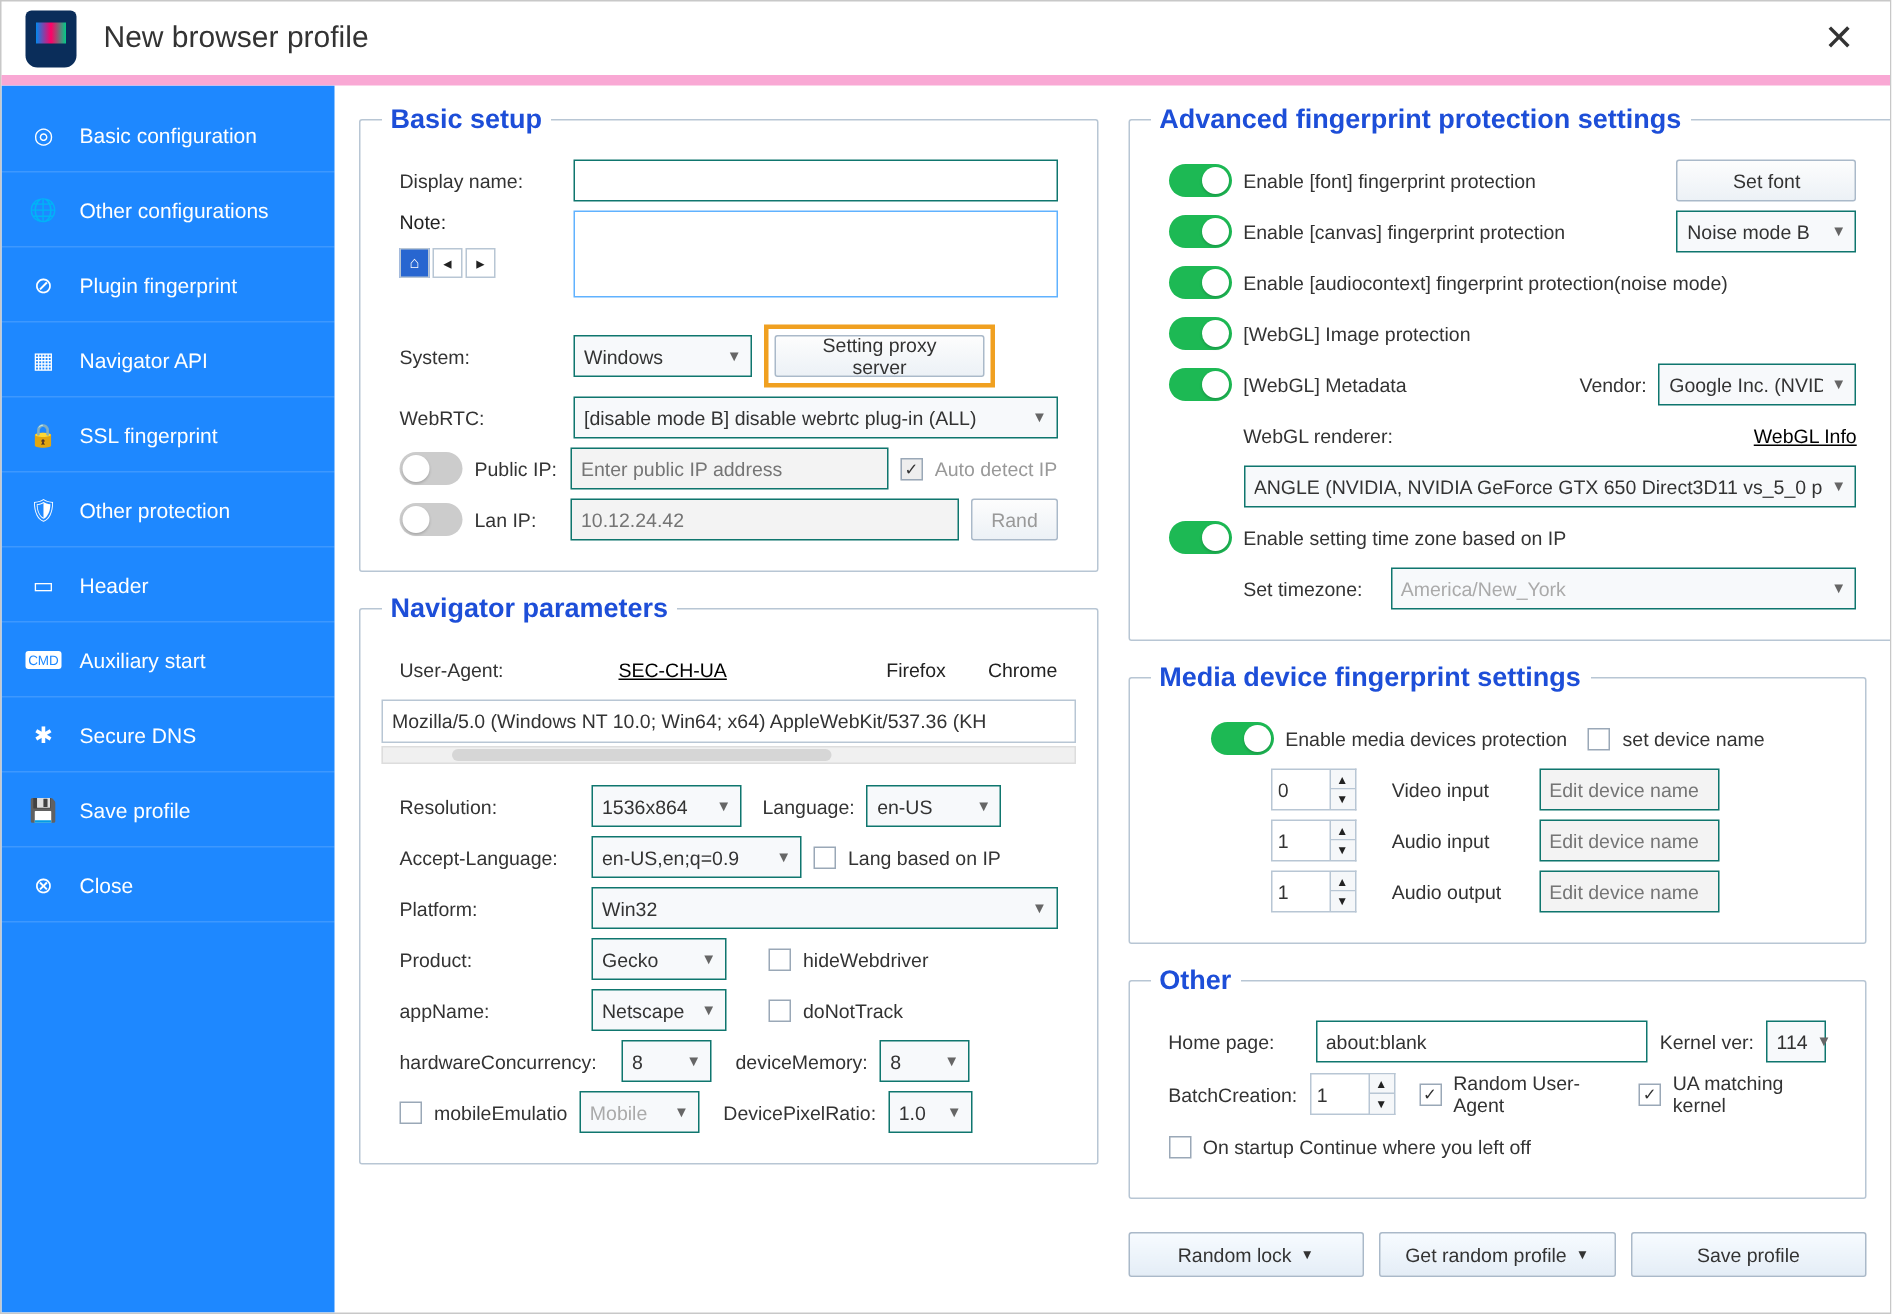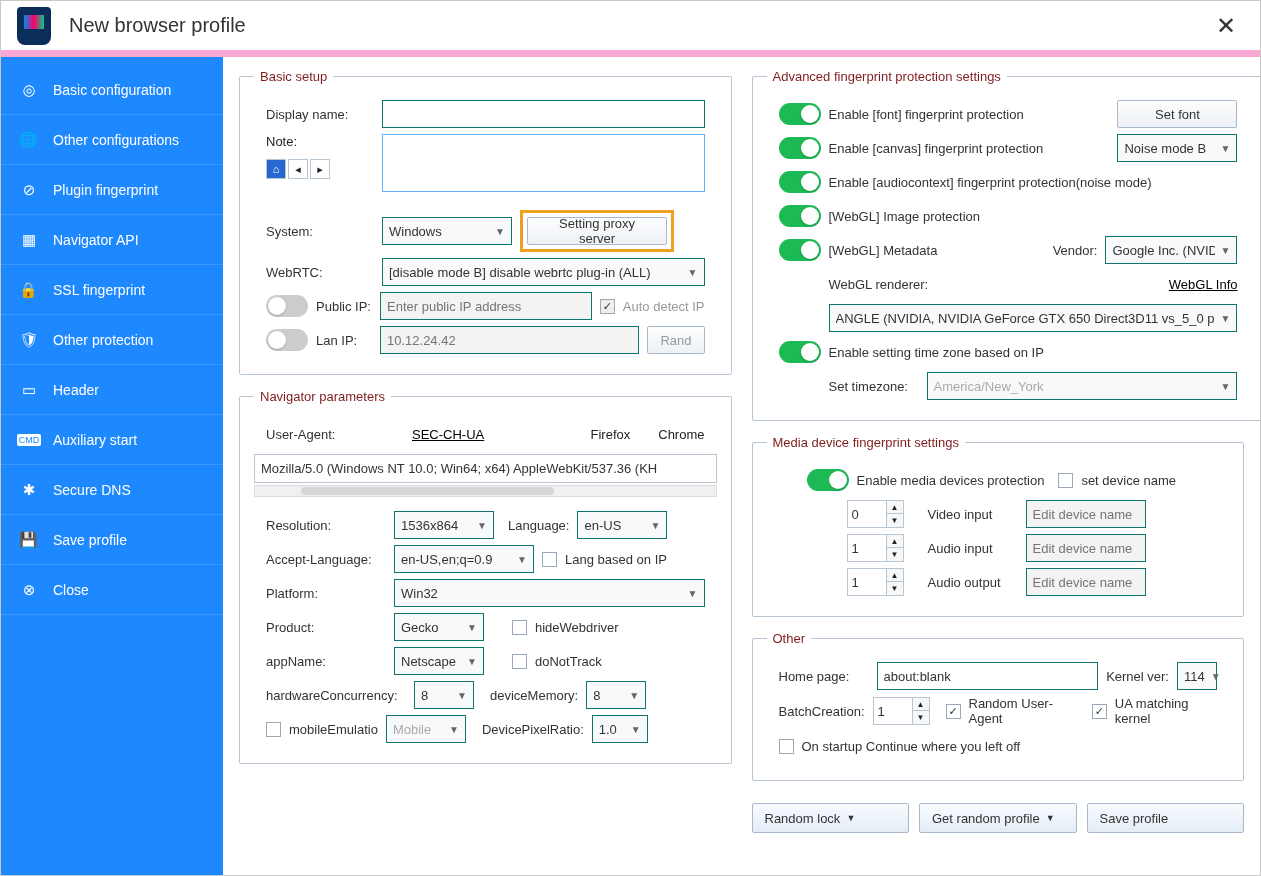--- a/index.html
+++ b/index.html
@@ -12,21 +12,21 @@
 .close-btn { margin-left: auto; width: 36px; height: 36px; display: flex; align-items: center; justify-content: center; cursor: pointer; font-size: 24px; color: #333; }
 .body { flex: 1; display: flex; overflow: hidden; }
 
 .sidebar { width: 222px; background: #1e88ff; color: #fff; display: flex; flex-direction: column; padding-top: 8px; }
 .side-item { height: 50px; display: flex; align-items: center; padding: 0 16px; cursor: pointer; border-bottom: 1px solid rgba(255,255,255,0.14); font-size: 14px; }
 .side-item .icon { width: 24px; margin-right: 12px; display: inline-flex; align-items: center; justify-content: center; font-size: 15px; }
 
 .content { flex: 1; padding: 12px 16px; display: flex; gap: 20px; overflow: auto; }
 .col { flex: 1; min-width: 0; display: flex; flex-direction: column; gap: 14px; }
 fieldset { border: 1px solid #b8c6d4; border-radius: 2px; padding: 10px 14px 14px 14px; margin: 0; }
-legend { padding: 0 6px; color: #7f1d1d; font-size: 13px; }
+legend { padding: 0 6px; color: #1d4ed8; font-size: 18px; font-weight: bold; }
 .row { display: flex; align-items: center; margin: 6px 12px; gap: 8px; min-height: 28px; }
 .lbl { width: 108px; color: #333; font-size: 13px; }
 .lbl2 { color: #333; font-size: 13px; }
 input[type="text"], textarea, select, .select, .num-input { border: 1px solid #0f766e; background: #fff; padding: 4px 6px; font-size: 13px; color: #333; outline: none; height: 28px; }
 textarea { height: 58px; resize: none; flex: 1; border-color: #60b2ff; }
 input[type="text"]:disabled, select:disabled, .disabled { background: #f3f3f3; color: #999; }
 .select { display: inline-flex; align-items: center; justify-content: space-between; padding: 0 6px; background: #f7f9fb; cursor: pointer; }
 .select .caret { color: #666; font-size: 10px; margin-left: 6px; }
 .btn { height: 28px; background: linear-gradient(#fdfdfd,#ecf1f6); border: 1px solid #aab9c9; border-radius: 2px; padding: 0 12px; cursor: pointer; font-size: 13px; color: #333; display: inline-flex; align-items: center; }
 .hl-box { border: 3px solid #f0a020; padding: 4px; display: inline-flex; }
@@ -43,21 +43,21 @@
 .home-ic { background: #2866d0; color: #fff; border-color: #2866d0; }
 .ua-box { border: 1px solid #b8c6d4; padding: 6px; white-space: nowrap; overflow: hidden; color: #333; background: #fff; }
 .scrollbar-track { height: 12px; background: #f0f0f0; border: 1px solid #ddd; position: relative; margin-top: 2px; }
 .scrollbar-thumb { position: absolute; left: 10%; width: 55%; top: 1px; bottom: 1px; background: #d6d6d6; border-radius: 6px; }
 .spinner { display: inline-flex; }
 .spinner input { width: 40px; height: 28px; border: 1px solid #b8c6d4; text-align: left; padding: 0 4px; }
 .spinner .arrows { display: flex; flex-direction: column; border: 1px solid #b8c6d4; border-left: none; }
 .spinner .arrows span { width: 16px; height: 13px; display: flex; align-items: center; justify-content: center; font-size: 8px; cursor: pointer; background: #f5f7f9; }
 .spinner .arrows span:first-child { border-bottom: 1px solid #b8c6d4; }
 .action-btns { display: flex; gap: 10px; margin-top: 8px; }
-.action-btns .btn { flex: 1; height: 30px; background: linear-gradient(#f7fbff,#e4edf6); }
+.action-btns .btn { flex: 1; justify-content: center; height: 30px; background: linear-gradient(#f7fbff,#e4edf6); }
 .action-btns .caret { font-size: 9px; margin-left: 6px; }
 </style>
 </head>
 <body>
 
 <div class="window">
   <div class="titlebar">
     <div class="app-icon"></div>
     <div class="title">New browser profile</div>
     <div class="close-btn">✕</div>
@@ -125,21 +125,21 @@
               <div class="mini-icons">
                 <span class="home-ic">⌂</span>
                 <span>◂</span>
                 <span>▸</span>
               </div>
             </div>
             <textarea style=""></textarea>
           </div>
           <div class="row" style="margin-top:18px">
             <span class="lbl">System:</span>
-            <div class="select" style="width:130px">
+            <div class="select" style="width:119px">
                 <span>Windows</span>
                 <span class="caret">▼</span>
               </div>
             <span class="hl-box">
               <button class="btn" style="width:140px;justify-content:center">Setting proxy server</button>
             </span>
           </div>
           <div class="row">
             <span class="lbl">WebRTC:</span>
             <div class="select" style="flex:1">

